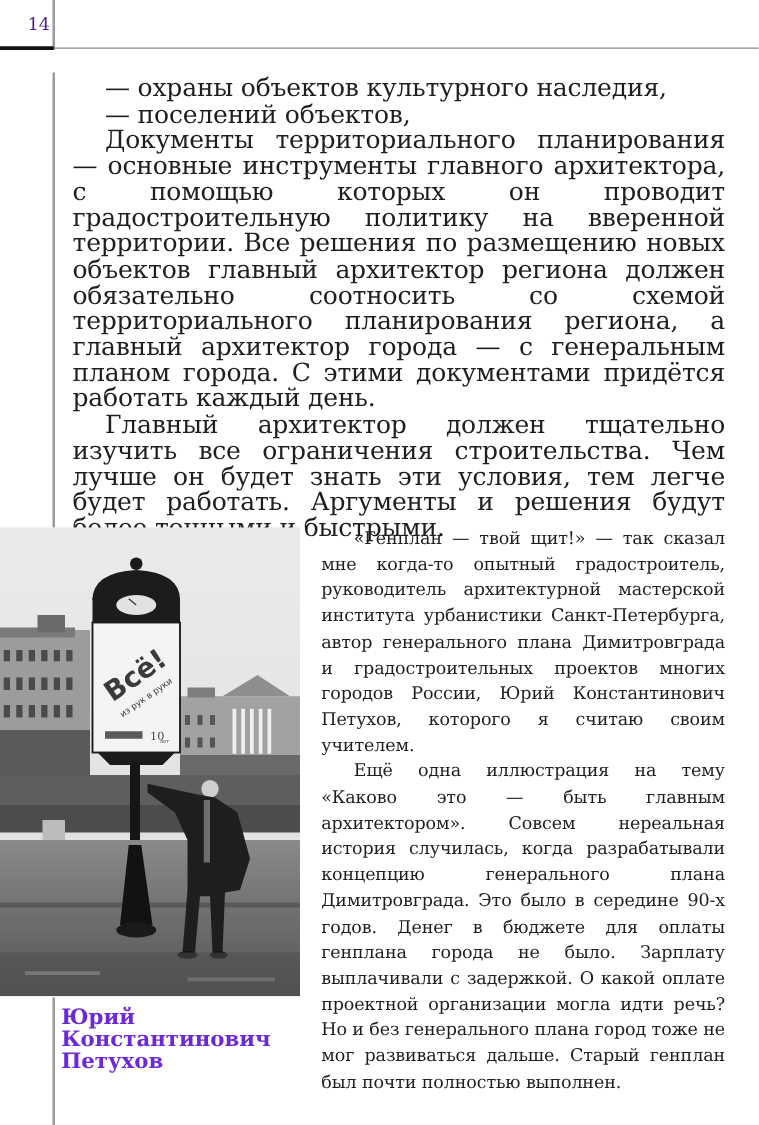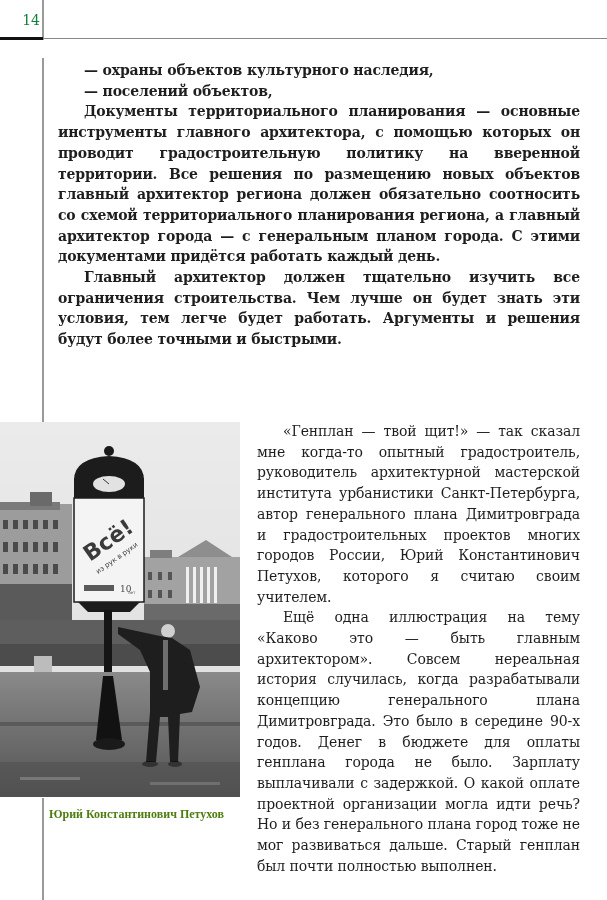--- a/index.html
+++ b/index.html
@@ -3,54 +3,53 @@
 <meta charset="utf-8">
 <style>
   html, body { margin: 0; padding: 0; background: #ffffff; }
   body {
     width: 607px; height: 900px; position: relative; overflow: hidden;
     font-family: "DejaVu Serif", "Liberation Serif", serif;
     color: #1e1e1e;
   }
   .page-number {
     position: absolute; left: 0; top: 12px; width: 40px; text-align: right;
-    font-size: 14px; line-height: 16px; color: #15803d;
+    font-size: 14px; line-height: 16px; color: #4c1d95;
   }
   .header-thick { position: absolute; left: 0; top: 37px; width: 43px; height: 3px; background: #111; }
   .header-thin { position: absolute; left: 43px; top: 38px; right: 0; height: 1px; background: #888; }
   .header-vrule { position: absolute; left: 42px; top: 0; width: 2px; height: 40px; background: #9a9a9a; }
   .vrule-top { position: absolute; left: 42px; top: 58px; width: 2px; height: 364px; background: #9a9a9a; }
   .vrule-bottom { position: absolute; left: 42px; top: 798px; width: 2px; height: 102px; background: #9a9a9a; }
 
   .text-block {
     position: absolute; left: 58px; top: 60px; width: 522px;
-    font-size: 14px; line-height: 20.7px; text-align: justify;
+    font-size: 20px; line-height: 20.7px; text-align: justify;
     letter-spacing: -0.15px;
-    font-weight: bold;
   }
   .text-block p { margin: 0; }
   .dash-item { padding-left: 26px; text-align: left; }
   .para { text-indent: 26px; }
 
   .right-col {
     position: absolute; left: 257px; top: 421px; width: 323px;
     font-size: 14px; line-height: 20.7px; text-align: justify;
     letter-spacing: -0.1px;
   }
   .right-col p { margin: 0; text-indent: 26px; }
 
   .photo {
     position: absolute; left: 0; top: 422px; width: 240px; height: 375px;
     overflow: hidden; background: #e4e4e4;
   }
   .photo svg { display: block; }
 
   .caption {
     position: absolute; left: 49px; top: 806px; width: 190px;
-    font-size: 12px; line-height: 17.5px; font-weight: bold; color: #4d7c0f; font-family: Liberation Serif, serif;
+    font-size: 17px; line-height: 17.5px; font-weight: bold; color: #6d28d9;
   }
 </style>
 </head>
 <body>
 
 <div class="page-number">14</div>
 <div class="header-vrule"></div>
 <div class="header-thick"></div>
 <div class="header-thin"></div>
 <div class="vrule-top"></div>

